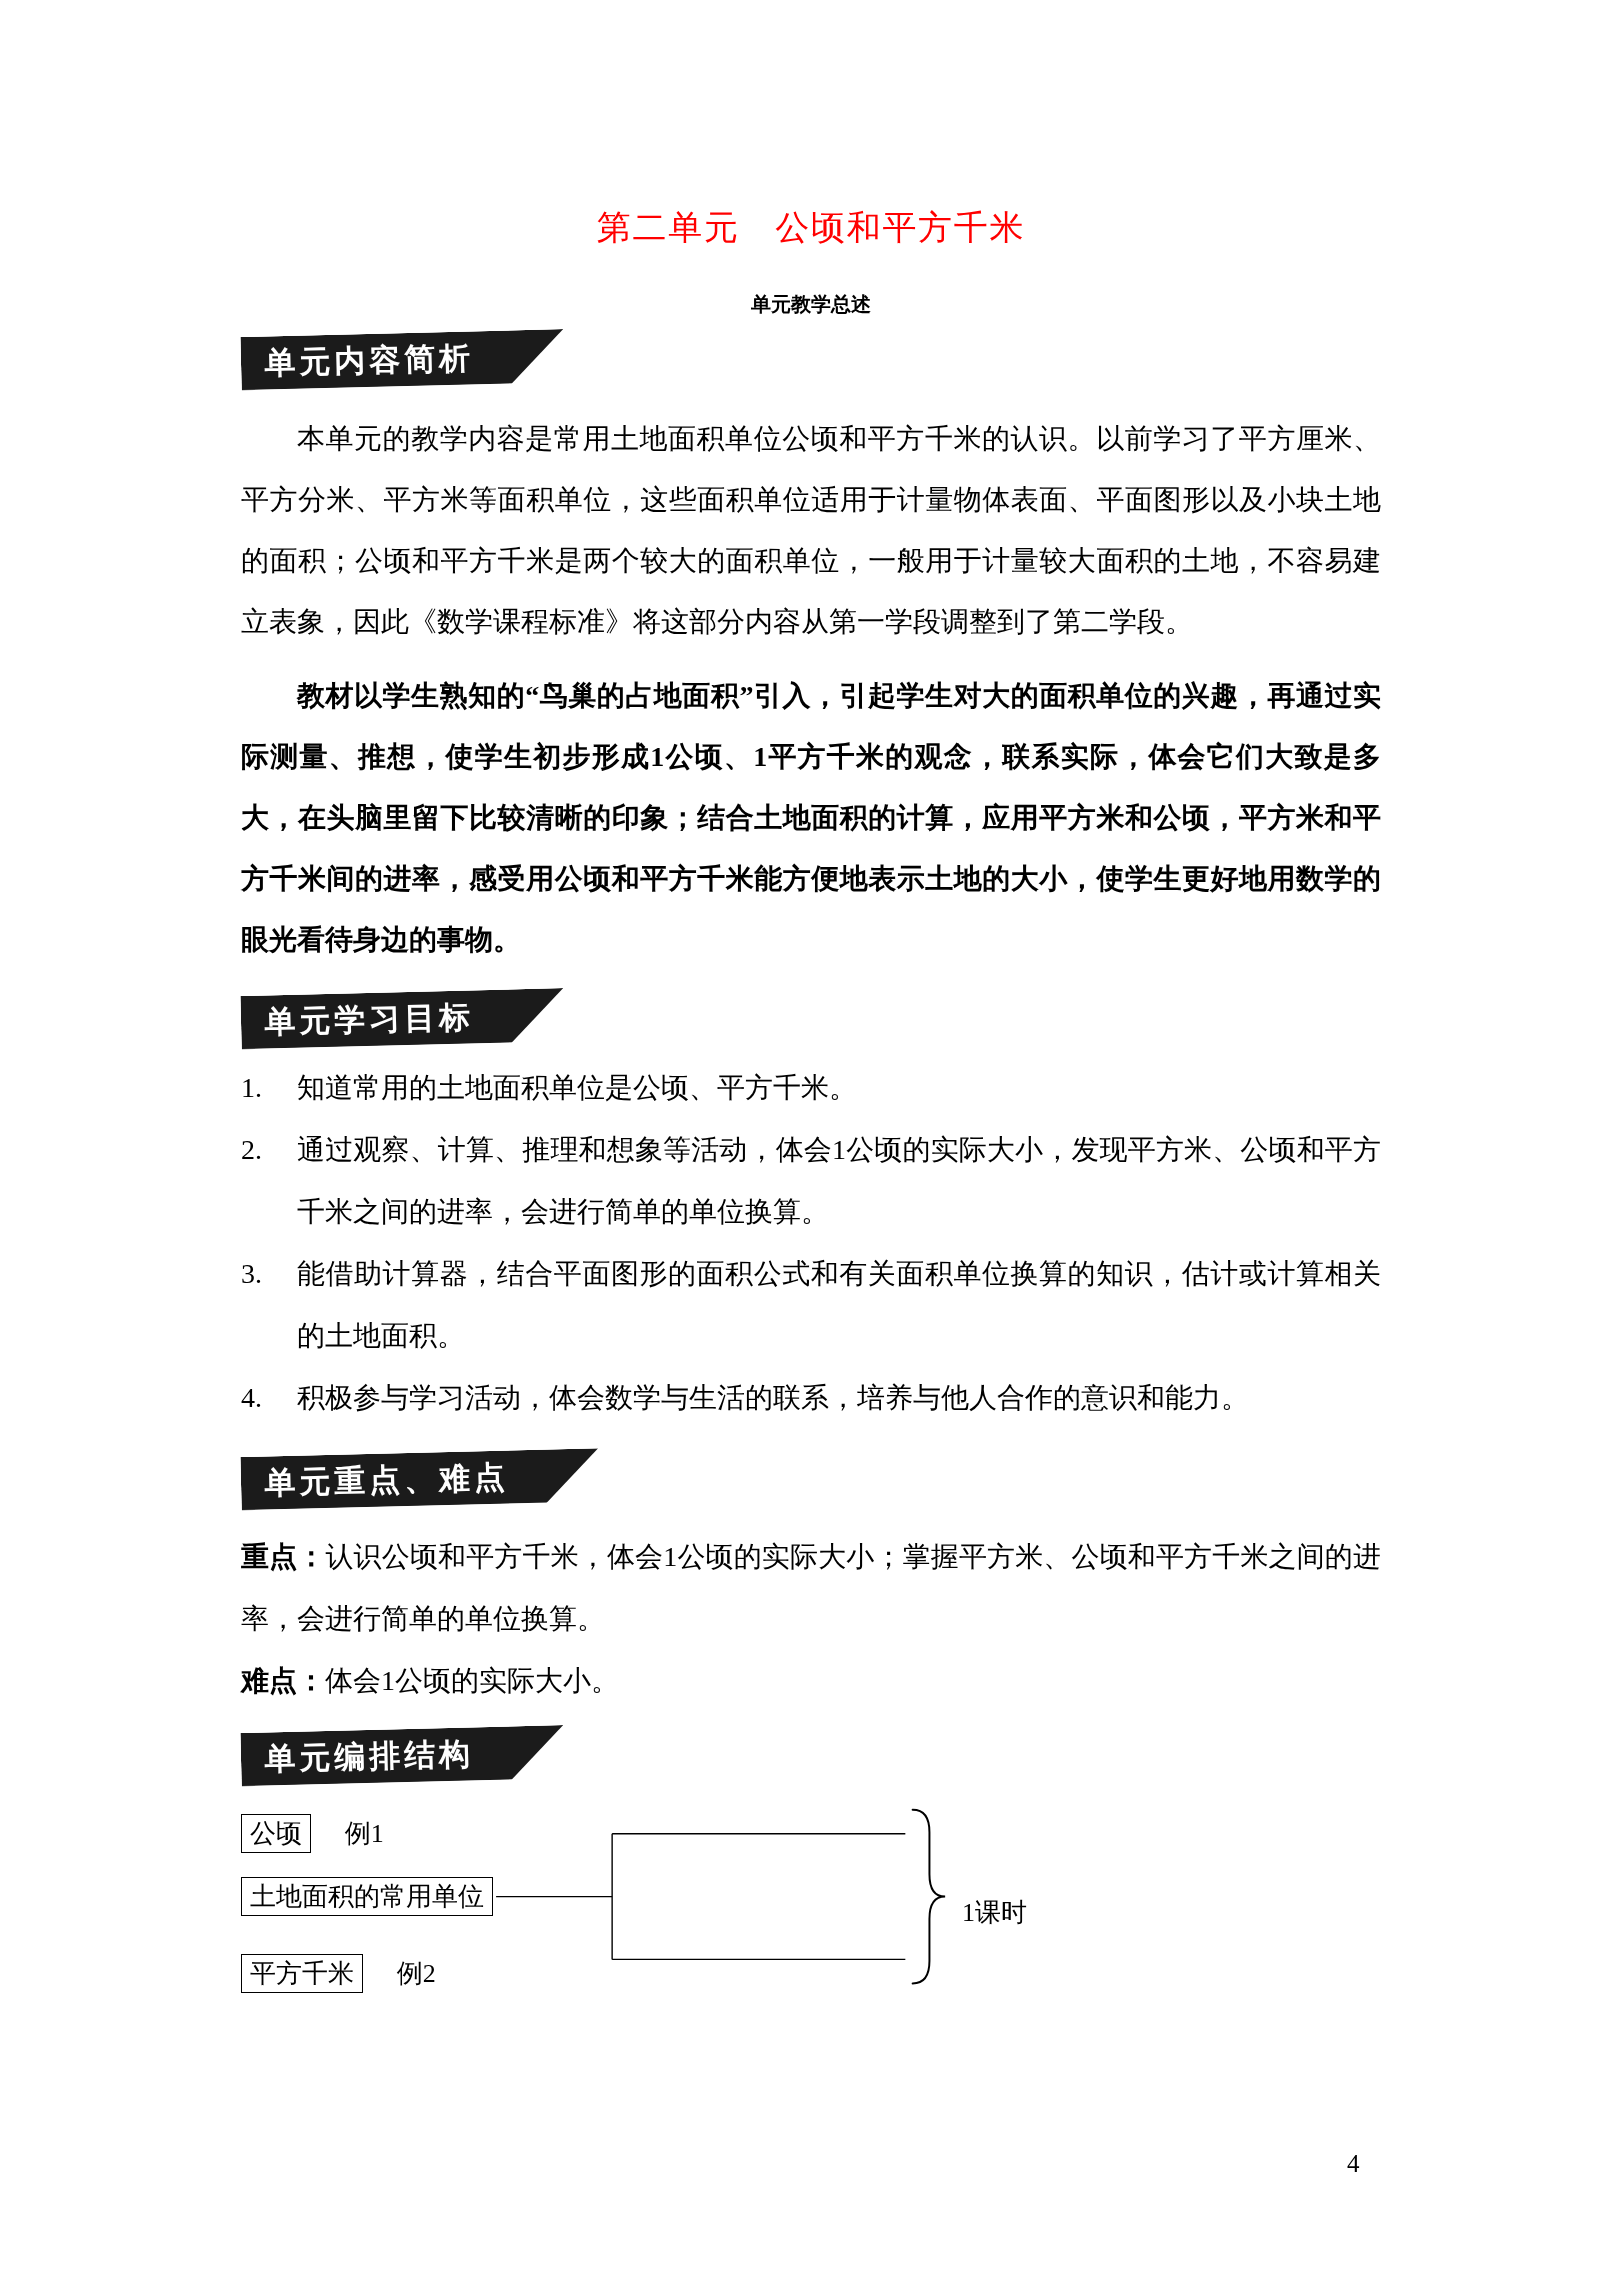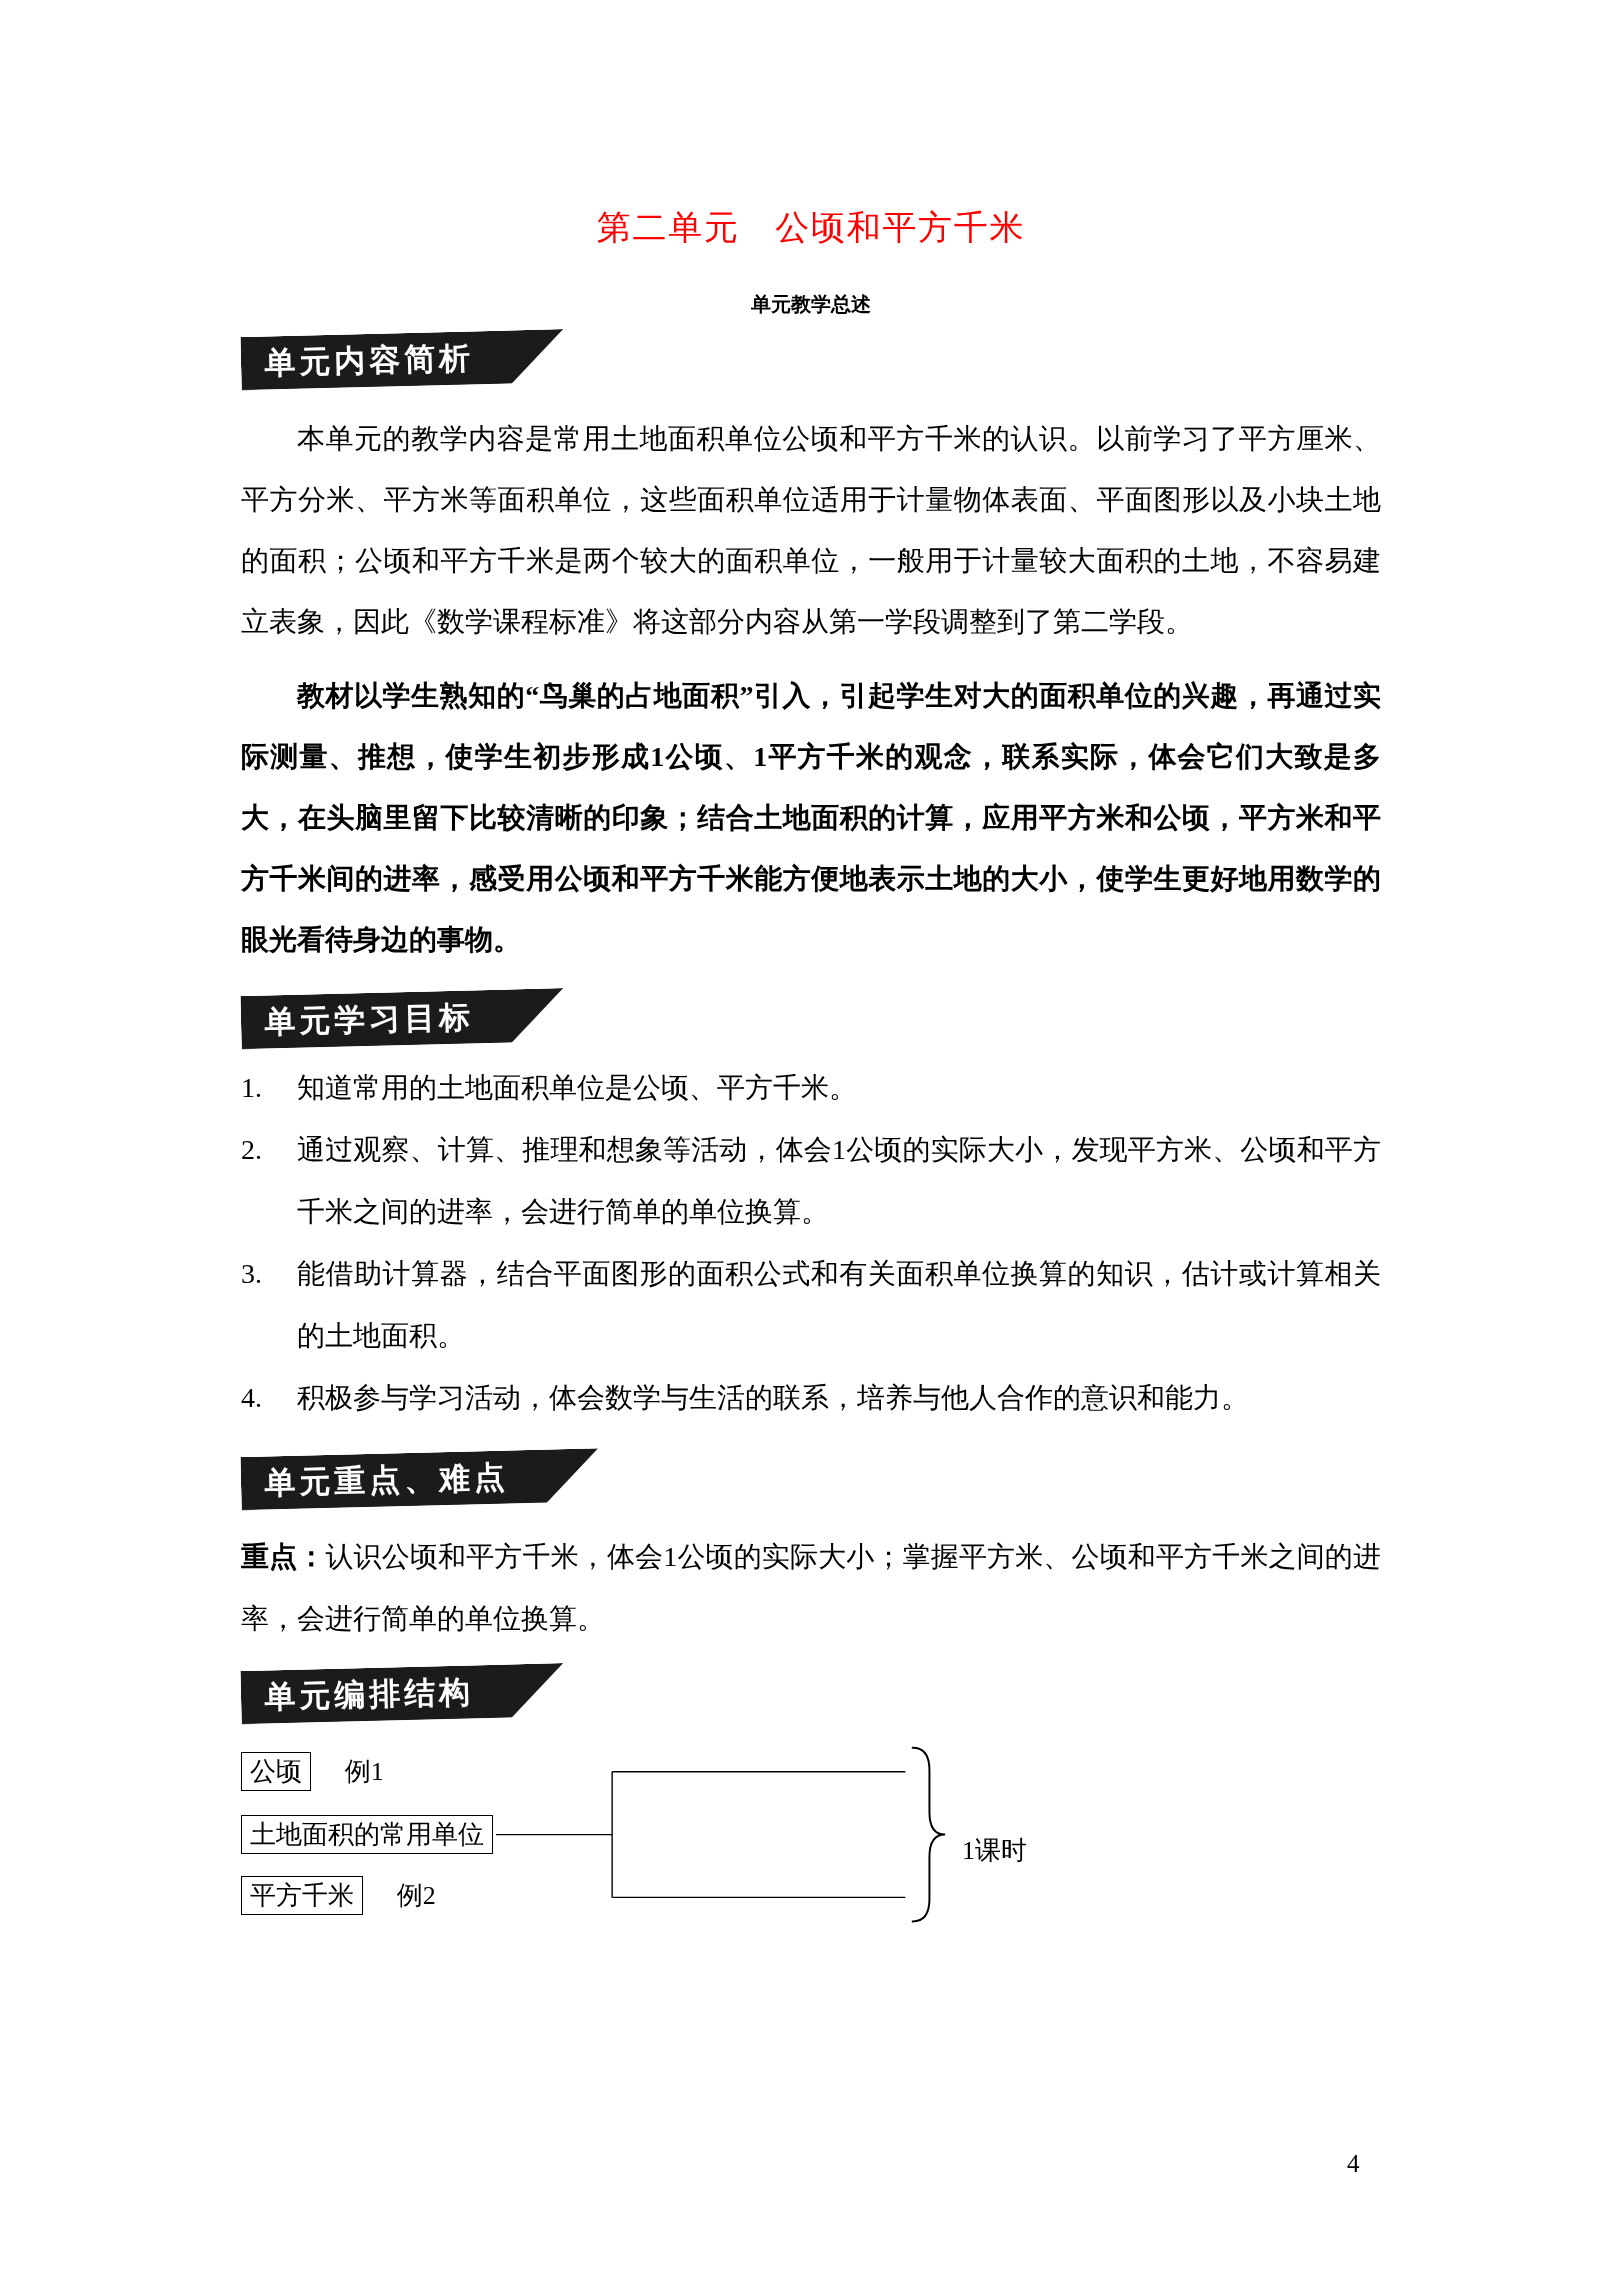--- a/index.html
+++ b/index.html
@@ -103,21 +103,21 @@
   }
   .diag-row {
     position: absolute;
     left: 0;
     height: 39px;
     display: flex;
     align-items: center;
   }
   .diag-row.r1 { top: 0; }
   .diag-row.r2 { top: 63px; }
-  .diag-row.r3 { top: 124px; }
+  .diag-row.r3 { top: 140px; }
   .diag-box {
     border: 1.1px solid #000;
     height: 39px;
     padding: 0 7.9px;
     display: flex;
     align-items: center;
     font-size: 26px;
   }
   .diag-example { margin-left: 34px; font-size: 26px; }
   .duration {
@@ -171,20 +171,21 @@
       <span class="goal-num">4.</span>
       <span class="goal-text">积极参与学习活动，体会数学与生活的联系，培养与他人合作的意识和能力。</span>
     </div>
   </div>
 
   <div class="banner-row b3">
     <div class="banner">单元重点、难点</div>
   </div>
   <div class="keypoints">
     <p class="kp"><span class="kp-label">重点：</span><span>认识公顷和平方千米，体会1公顷的实际大小；掌握平方米、公顷和平方千米之间的进率，会进行简单的单位换算。</span></p>
+    <p class="kp"><span class="kp-label">难点：</span><span>体会1公顷的实际大小。</span></p>
   </div>
 
   <div class="banner-row b4">
     <div class="banner">单元编排结构</div>
   </div>
 
   <div class="diagram">
     <svg class="diagram-lines" width="897" height="191" viewBox="0 0 1600 340">
       <line x1="455" y1="147" x2="662" y2="147" stroke="#000" stroke-width="2.5"></line>
       <line x1="662" y1="35" x2="662" y2="259" stroke="#000" stroke-width="2.5"></line>

